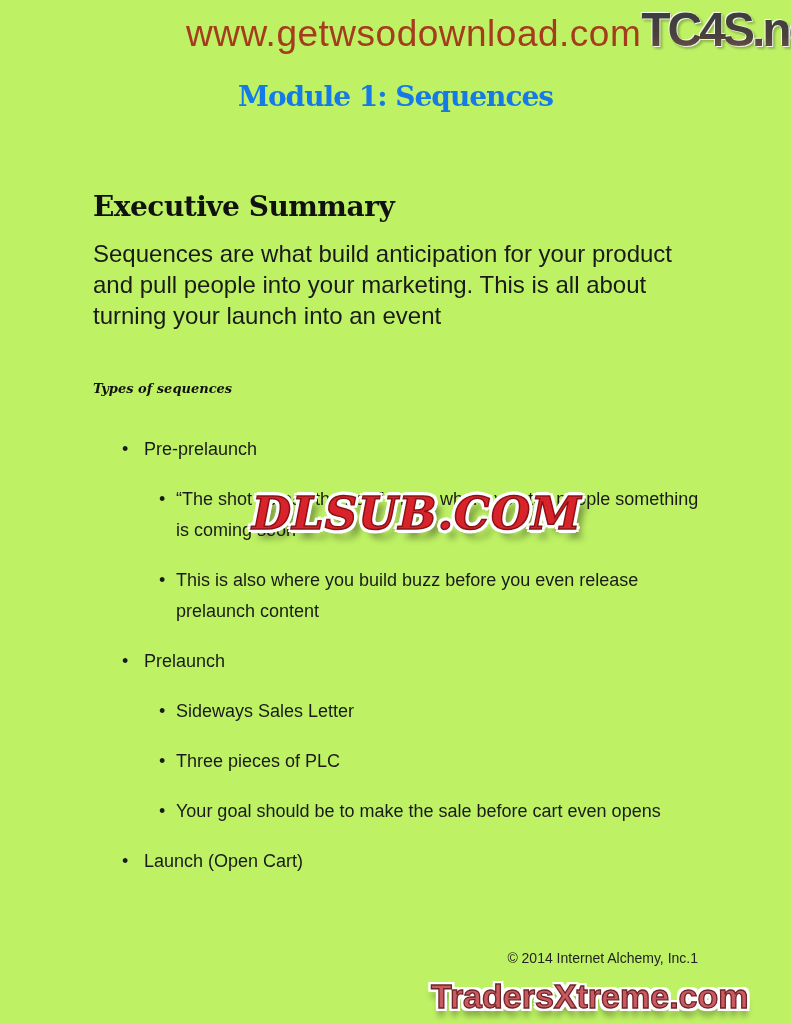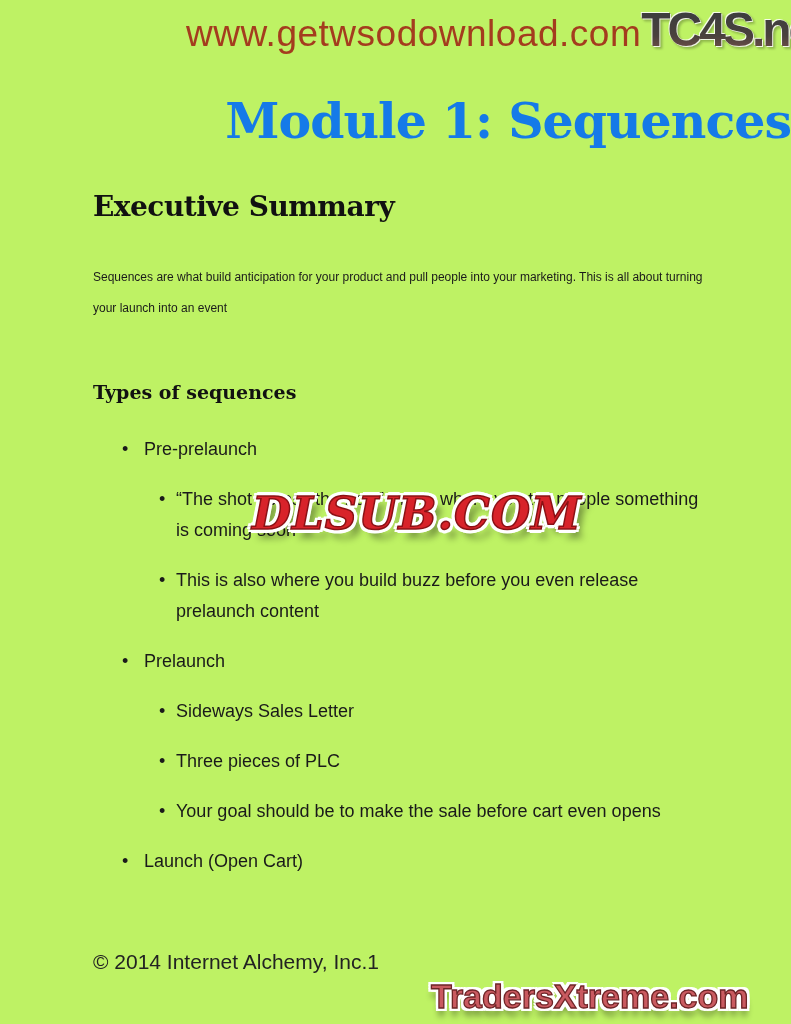--- a/index.html
+++ b/index.html
@@ -20,53 +20,53 @@
   .site-logo {
     font-family:"Liberation Sans", sans-serif;
     font-weight:900; font-size:48px; letter-spacing:-3px;
     background:linear-gradient(180deg,#3e3e3e 25%,#4a413d 62%,#7a544c 95%);
     -webkit-background-clip:text; background-clip:text; color:transparent;
     filter:drop-shadow(1px 1px 0 rgba(255,255,255,0.85)) drop-shadow(-1px -1px 0 rgba(255,255,255,0.85)) drop-shadow(2px 2px 1px rgba(0,0,0,0.25));
   }
 
   
   .doc-title {
-    position:absolute; top:92px; left:0; width:100%;
-    text-align:right;
+    position:absolute; top:80px; left:0; width:100%;
+    text-align:center;
     font-family:"DejaVu Serif", serif; font-weight:bold;
-    font-size:49px; letter-spacing:-1px; color:#157ae8;
+    font-size:28px; letter-spacing:-1px; color:#157ae8;
   }
   .section-heading {
     position:absolute; top:190px; left:93px;
     font-family:"DejaVu Serif", serif; font-weight:bold;
     font-size:28px; letter-spacing:-0.5px; color:#111;
   }
   .summary-paragraph {
-    position:absolute; top:262px; left:93px; width:620px;
-    font-size:12px; line-height:31px; color:#1a1a1a;
+    position:absolute; top:238px; left:93px; width:620px;
+    font-size:24px; line-height:31px; color:#1a1a1a;
   }
   .list-heading {
     position:absolute; top:381px; left:93px;
     font-family:"DejaVu Serif", serif; font-weight:bold;
-    font-size:19px; color:#111;
+    font-size:13px; color:#111;font-style:italic;
   }
   .bullet-list {
     position:absolute; top:434px; left:93px; width:608px;
   }
   .li { position:relative; line-height:31px; font-size:18px; margin-bottom:19px; color:#1a1a1a; }
   .l1 { padding-left:51px; }
   .l1 > .bullet { position:absolute; left:29px; top:0; }
   .l2 { padding-left:83px; }
   .l2 > .bullet { position:absolute; left:66px; top:0; }
 
   
   .footer-row {
     position:absolute; top:950px; left:93px; width:605px;
-    display:flex; justify-content:flex-start;
-    font-size:21px; color:#222;
+    display:flex; justify-content:flex-end;
+    font-size:14px; color:#222;
   }
 
   
   .wm-center {
     position:absolute; left:252px; top:487px;
     font-family:"DejaVu Serif", serif; font-weight:bold;
     font-size:45px; letter-spacing:1px; white-space:nowrap;
     color:#d8232a;
     -webkit-text-stroke:1.5px #8a1115;
     text-shadow:

